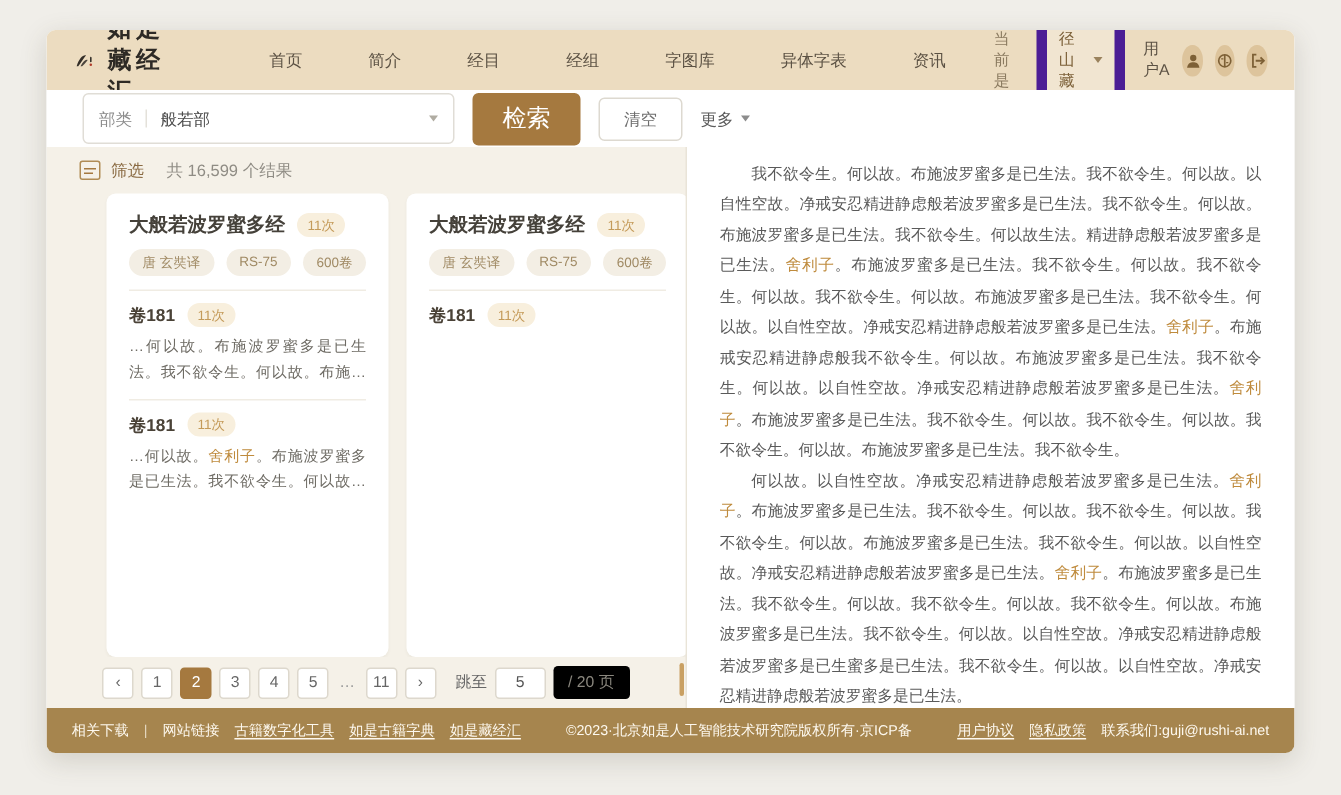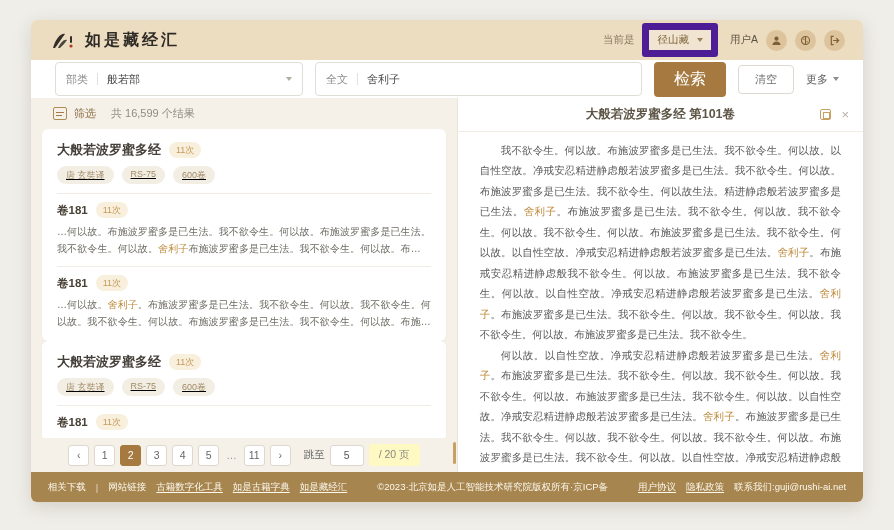--- a/index.html
+++ b/index.html
@@ -87,32 +87,32 @@
   .left-head { display: flex; align-items: center; gap: 7px; padding: 8px 22px 6px; flex: 0 0 auto; }
   .filter-ic {
     width: 14px; height: 13px; border: 1px solid #b08c55; border-radius: 2px;
     display: flex; flex-direction: column; justify-content: center; gap: 2px;
     padding: 0 2px; cursor: pointer;
   }
   .filter-ic i { display: block; height: 1px; background: #a5793f; }
   .filter-ic i:nth-child(1){width: 8px;} .filter-ic i:nth-child(2){width: 6px;}
   .filter-label { font-size: 11px; color: #8a6b43; cursor: pointer; }
   .count { font-size: 11px; color: #8f8c84; margin-left: 8px; }
-  .cards { flex: 1; overflow: hidden; padding: 2px 11px 0; display: flex; flex-direction: column; }
+  .cards { flex: 1; overflow: hidden; padding: 2px 40px 0; display: flex; flex-direction: row; gap: 12px; }
   .card {
     background: #fff; border-radius: 6px; padding: 12px 15px 2px;
     box-shadow: 0 1px 2px rgba(60,50,30,.04); cursor: pointer;
   }
   .card-title-row { display: flex; align-items: center; gap: 8px; }
   .card-title { font-size: 13px; font-weight: bold; color: #45413a; }
   .badge {
     background: #f8efdd; color: #c49a58; font-size: 9px;
     padding: 1.5px 7px; border-radius: 8px; white-space: nowrap;
   }
-  .tags { display: flex; gap: 8px; margin: 7px 0 9px; text-decoration: underline; }
+  .tags { display: flex; gap: 8px; margin: 7px 0 9px; }
   .tag {
     background: #f3eee4; color: #a08a64; font-size: 9px;
     padding: 2.5px 9px; border-radius: 9px; white-space: nowrap;
   }
   .sec { border-top: 1px solid #f0ece3; padding: 8px 0 9px; }
   .vol-row { display: flex; align-items: center; gap: 8px; }
   .vol { font-size: 11.5px; font-weight: bold; color: #4a4237; text-align: center; }
   .snippet {
     margin-top: 5px; font-size: 10px; color: #6e6b64; line-height: 1.7;
     text-align: justify; display: -webkit-box; -webkit-line-clamp: 2;
@@ -131,21 +131,21 @@
   }
   .pg.active { background: var(--accent, #a5793f); border-color: var(--accent, #a5793f); color: #fff; }
   .pg-dots { color: #999; padding: 0 2px; }
   .jump-label { margin-left: 8px; color: #666; }
   .jump-input {
     width: 34px; height: 21px; border: 1px solid #ddd8cd; border-radius: 3px;
     background: #fff; text-align: center; font-size: 10.5px; color: #555; outline: none;
     font-family: "Liberation Sans", sans-serif;
   }
   .total-pill {
-    background: #fef9c3; color: #8a877e; border-radius: 3px; padding: 4px 10px;
+    background: #000000; color: #8a877e; border-radius: 3px; padding: 4px 10px;
     font-size: 10.5px; white-space: nowrap;
   }
   .scroll-thumb {
     position: absolute; right: 1px; bottom: 8px; width: 3px; height: 22px;
     background: #c9a063; border-radius: 2px; cursor: grab;
   }
   
   .reader { flex: 1; background: #fff; display: flex; flex-direction: column; min-width: 0; }
   .reader-head {
     position: relative; flex: 0 0 34px; display: flex; align-items: center;
@@ -186,20 +186,29 @@
   <header class="topbar">
     <div class="brand">
       <svg width="28" height="22" viewBox="0 0 28 22">
         <path d="M4 19 C7 9 12 4 16 5 C13 9 9 15 6 19 Z" fill="#332e28"></path>
         <path d="M9 19 C12 13 15 10 18 11 C16 14 13 17 11 19 Z" fill="#4a443c"></path>
         <rect x="21" y="7" width="2" height="7" rx="1" fill="#332e28"></rect>
         <circle cx="22" cy="17" r="1.6" fill="#b03a28"></circle>
       </svg>
       <span class="brand-name">如是藏经汇</span>
     </div>
+    <nav class="nav" id="nav">
+        <a>首页</a>
+        <a>简介</a>
+        <a>经目</a>
+        <a>经组</a>
+        <a>字图库</a>
+        <a>异体字表</a>
+        <a>资讯</a>
+      </nav>
     <div class="top-right">
       <span class="cur-label">当前是</span>
       <div class="edition-select">
         <span>径山藏</span>
         <span class="caret"></span>
       </div>
       <span class="username">用户A</span>
       <div class="icon-btn">
         <svg width="11" height="11" viewBox="0 0 12 12">
           <circle cx="6" cy="4" r="2.3" fill="#7d6036"></circle>
@@ -223,25 +232,20 @@
       </div>
     </div>
   </header>
 
   <div class="search-row">
     <div class="combo cat">
       <span class="f-label">部类</span>
       <span class="vline"></span>
       <span class="f-value">般若部</span>
       <span class="caret"></span>
-    </div>
-    <div class="combo ftx">
-      <span class="f-label">全文</span>
-      <span class="vline"></span>
-      <input class="f-input" value="舍利子" style="">
     </div>
     <button class="btn-primary">检索</button>
     <button class="btn-plain">清空</button>
     <div class="more">
       <span>更多</span>
       <span class="caret"></span>
     </div>
   </div>
 
   <div class="main">
@@ -317,27 +321,20 @@
           <span class="pg">11</span>
           <span class="pg">›</span>
           <span class="jump-label">跳至</span>
           <input class="jump-input" value="5" style="">
           <span class="total-pill">/ 20 页</span>
         </div>
       <div class="scroll-thumb"></div>
     </section>
 
     <section class="reader">
-      <div class="reader-head">
-        <div class="reader-title">大般若波罗蜜多经 第101卷</div>
-        <div class="reader-actions">
-          <span class="r-frame"></span>
-          <span class="r-close">×</span>
-        </div>
-      </div>
       <div class="reader-body" id="reader-body">
           <p>我不欲令生。何以故。布施波罗蜜多是已生法。我不欲令生。何以故。以自性空故。净戒安忍精进静虑般若波罗蜜多是已生法。我不欲令生。何以故。布施波罗蜜多是已生法。我不欲令生。何以故生法。精进静虑般若波罗蜜多是已生法。<span class="kw">舍利子</span>。布施波罗蜜多是已生法。我不欲令生。何以故。我不欲令生。何以故。我不欲令生。何以故。布施波罗蜜多是已生法。我不欲令生。何以故。以自性空故。净戒安忍精进静虑般若波罗蜜多是已生法。<span class="kw">舍利子</span>。布施戒安忍精进静虑般我不欲令生。何以故。布施波罗蜜多是已生法。我不欲令生。何以故。以自性空故。净戒安忍精进静虑般若波罗蜜多是已生法。<span class="kw">舍利子</span>。布施波罗蜜多是已生法。我不欲令生。何以故。我不欲令生。何以故。我不欲令生。何以故。布施波罗蜜多是已生法。我不欲令生。</p>
           <p>何以故。以自性空故。净戒安忍精进静虑般若波罗蜜多是已生法。<span class="kw">舍利子</span>。布施波罗蜜多是已生法。我不欲令生。何以故。我不欲令生。何以故。我不欲令生。何以故。布施波罗蜜多是已生法。我不欲令生。何以故。以自性空故。净戒安忍精进静虑般若波罗蜜多是已生法。<span class="kw">舍利子</span>。布施波罗蜜多是已生法。我不欲令生。何以故。我不欲令生。何以故。我不欲令生。何以故。布施波罗蜜多是已生法。我不欲令生。何以故。以自性空故。净戒安忍精进静虑般若波罗蜜多是已生蜜多是已生法。我不欲令生。何以故。以自性空故。净戒安忍精进静虑般若波罗蜜多是已生法。</p>
         </div>
     </section>
   </div>
 
   <footer class="footer" id="footer">
       <div class="f-group">
         <span class="f-item">相关下载</span>

